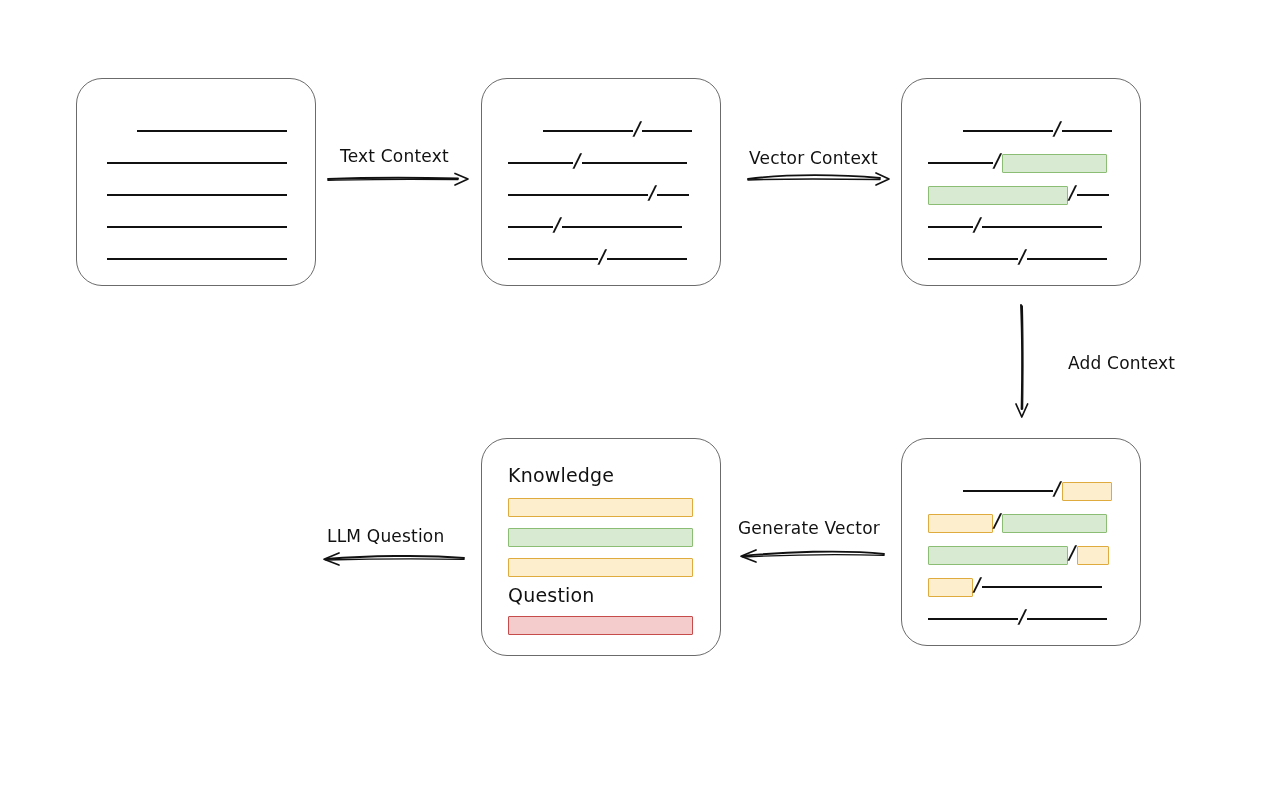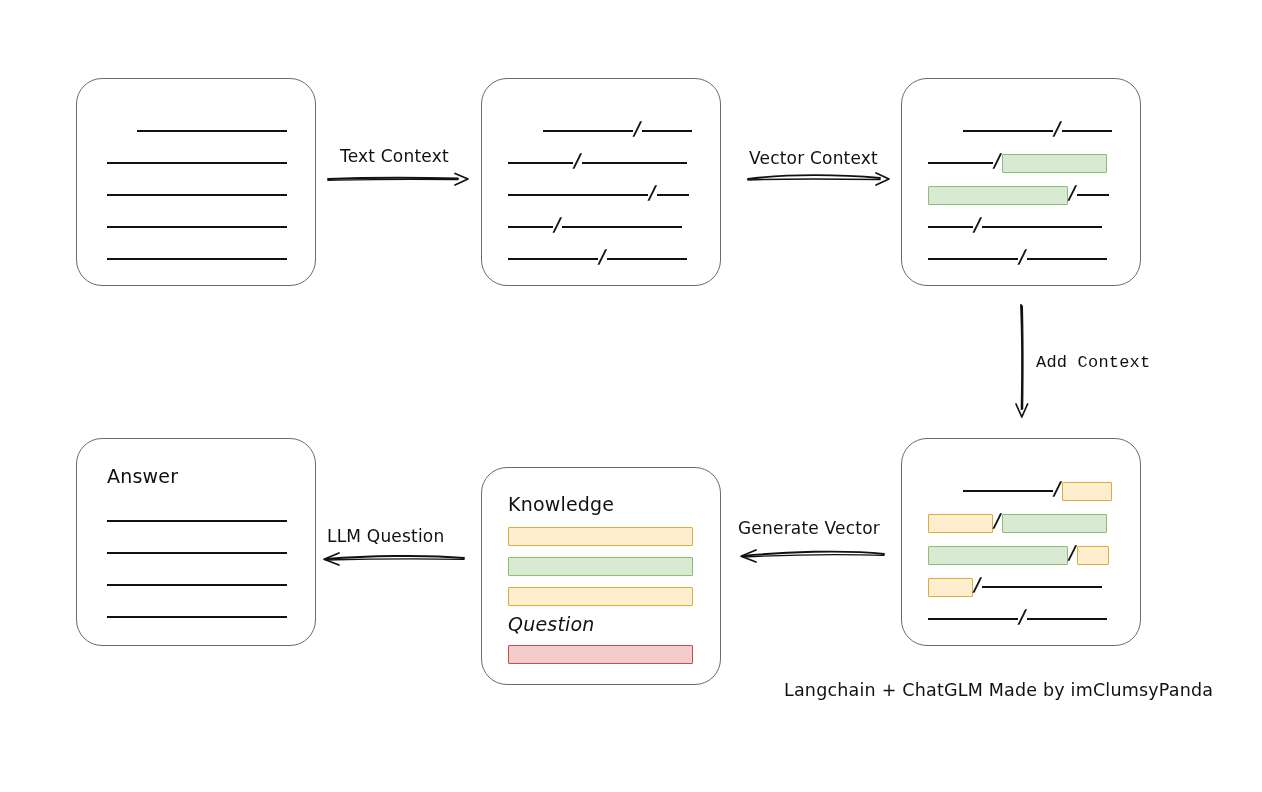--- a/index.html
+++ b/index.html
@@ -193,55 +193,38 @@
           <span class="seg" style="width: 120px;"></span>
         </div>
         <div class="row" style="top: 170px; padding-left: 26px;">
           <span class="seg" style="width: 90px;"></span>
           <span class="slash">/</span>
           <span class="seg" style="width: 80px;"></span>
         </div>
       </div>
   </div>
 
-  <div class="arrow-label" style="left:1036px; top:353px;font-family:Liberation Mono, monospace;">Add Context</div>
+  <div class="arrow-label" style="left:1068px; top:353px;">Add Context</div>
   <svg class="arrow" style="left:1010px; top:303px; width:24px; height:116px;" viewBox="0 0 24 116">
     <path d="M11,2 C12.6,40 12.2,78 11.6,106" fill="none" stroke="#111" stroke-width="1.9" stroke-linecap="round"></path>
     <path d="M12.3,3 C13.3,40 13,78 12.6,106" fill="none" stroke="#111" stroke-width="1.3" stroke-linecap="round"></path>
     <path d="M6,101 L11.8,114 L17.6,101" fill="none" stroke="#111" stroke-width="1.7" stroke-linejoin="round" stroke-linecap="round"></path>
   </svg>
 
-  <div class="doc-box" style="left:76px; top:438px; width:240px; height:208px;">
-    <div class="box-label" style="left:30px; top:26px;">Answer</div>
-    <div class="doc-inner" id="rows-answer">
-        <div class="row" style="top: 72px; padding-left: 30px;">
-          <span class="seg" style="width: 180px;"></span>
-        </div>
-        <div class="row" style="top: 104px; padding-left: 30px;">
-          <span class="seg" style="width: 180px;"></span>
-        </div>
-        <div class="row" style="top: 136px; padding-left: 30px;">
-          <span class="seg" style="width: 180px;"></span>
-        </div>
-        <div class="row" style="top: 168px; padding-left: 30px;">
-          <span class="seg" style="width: 180px;"></span>
-        </div>
-      </div>
-  </div>
 
   <div class="arrow-label" style="left:327px; top:526px;">LLM Question</div>
   <svg class="arrow" style="left:318px; top:546px; width:150px; height:24px;" viewBox="0 0 150 24">
     <path d="M146,12 C106,8.5 48,10 8,13" fill="none" stroke="#111" stroke-width="1.9" stroke-linecap="round"></path>
     <path d="M146,13.4 C106,12.6 48,13 8,14" fill="none" stroke="#111" stroke-width="1.4" stroke-linecap="round"></path>
     <path d="M21,7 L6,13.2 L21,19" fill="none" stroke="#111" stroke-width="1.7" stroke-linejoin="round" stroke-linecap="round"></path>
   </svg>
 
-  <div class="doc-box" style="left:481px; top:438px; width:240px; height:218px;margin-top:29px;">
+  <div class="doc-box" style="left:481px; top:438px; width:240px; height:218px;">
     <div class="box-label" style="left:26px; top:25px;">Knowledge</div>
-    <div class="box-label" style="left:26px; top:145px;font-style:italic;">Question</div>
+    <div class="box-label" style="left:26px; top:145px;">Question</div>
     <div class="doc-inner" id="rows-prompt">
         <div class="row" style="top: 58px; padding-left: 26px;">
           <span class="chip yellow" style="width: 185px;"></span>
         </div>
         <div class="row" style="top: 88px; padding-left: 26px;">
           <span class="chip green" style="width: 185px;"></span>
         </div>
         <div class="row" style="top: 118px; padding-left: 26px;">
           <span class="chip yellow" style="width: 185px;"></span>
         </div>
@@ -282,15 +265,14 @@
           <span class="seg" style="width: 120px;"></span>
         </div>
         <div class="row" style="top: 170px; padding-left: 26px;">
           <span class="seg" style="width: 90px;"></span>
           <span class="slash">/</span>
           <span class="seg" style="width: 80px;"></span>
         </div>
       </div>
   </div>
 
-  <div class="caption" style="left:784px; top:680px;">Langchain + ChatGLM Made by imClumsyPanda</div>
 
 </div>
 
 </body></html>

